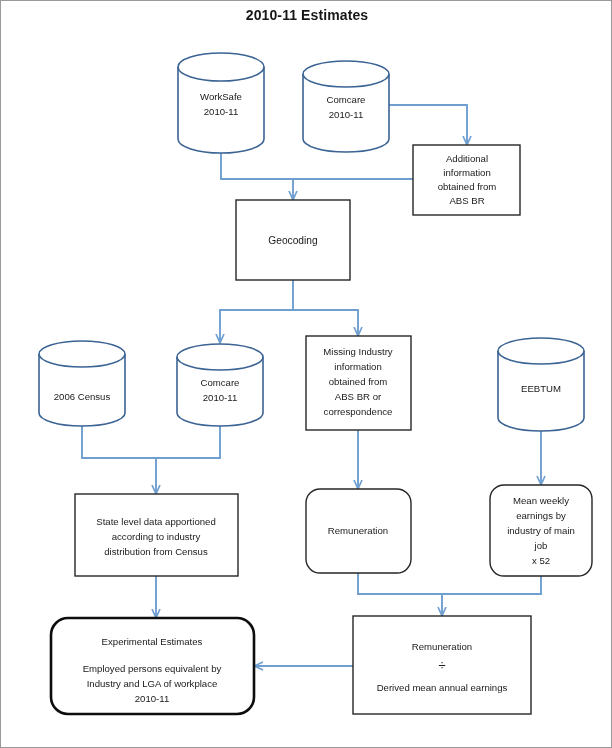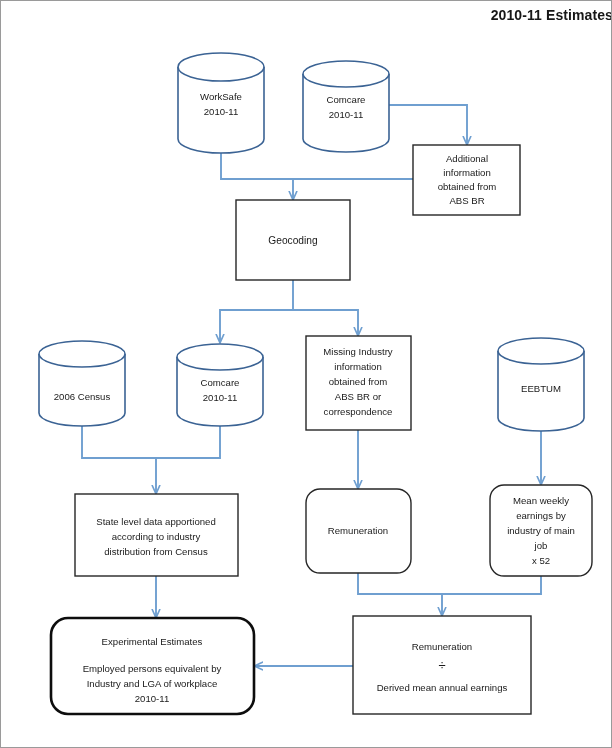--- a/index.html
+++ b/index.html
@@ -15,21 +15,21 @@
     border: 1px solid #9a9a9a;
     box-sizing: border-box;
     overflow: hidden;
     font-family: "Liberation Sans", sans-serif;
   }
   #diagram-title {
     position: absolute;
     top: 6px;
     left: 0;
     width: 612px;
-    text-align: right;
+    text-align: center;
     font-size: 14px;
     font-weight: bold;
     color: #171717;
     letter-spacing: .1px;
   }
   svg#flow {
     position: absolute;
     top: 0;
     left: 0;
     width: 612px;

